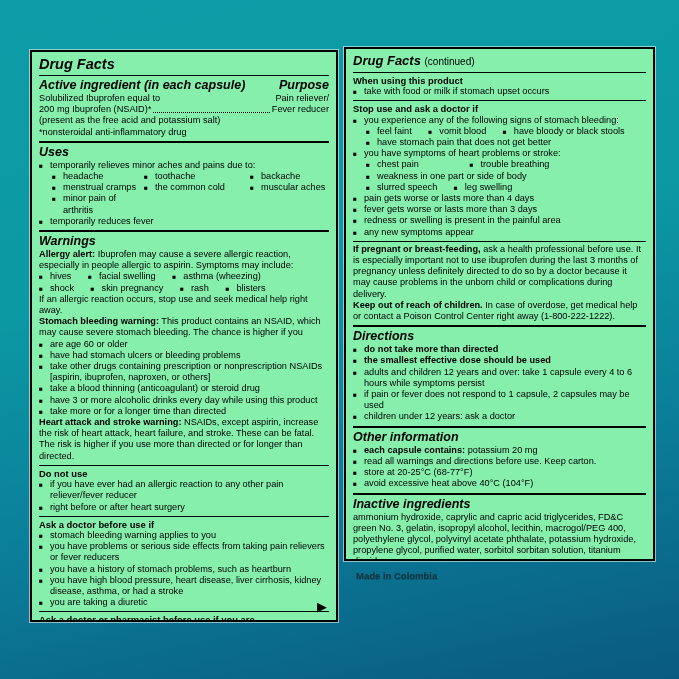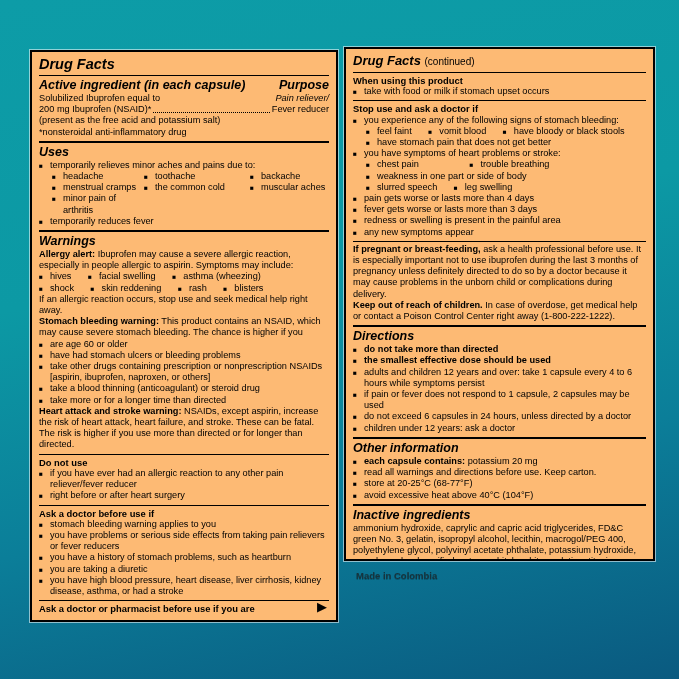--- a/index.html
+++ b/index.html
@@ -4,42 +4,42 @@
 <style>
   * { box-sizing: border-box; }
   html,body { margin:0; padding:0; }
   body {
     width:679px; height:679px; position:relative; overflow:hidden;
     background: linear-gradient(168deg, #0d9ca7 0%, #0c99a4 38%, #0b7e99 68%, #0a5a80 100%);
     font-family:"Liberation Sans", sans-serif; color:#000;
     -webkit-font-smoothing:antialiased;
   }
   .panel {
-    position:absolute; background:#fdba74; border:2.5px solid #000;
+    position:absolute; background:#86efac; border:2.5px solid #000;
     box-shadow:0 0 0 1px rgba(255,255,255,.55);
     padding:2px 7px 4px; font-size:9.2px; line-height:11.2px; overflow:hidden;
   }
   .panel-left  { left:30px;  top:50px; width:308px; height:572px; }
   .panel-right { left:344px; top:47px; width:311px; height:514px; }
 
   .pf-title { font-style:italic; font-weight:bold; font-size:14.5px; line-height:18px;
               border-bottom:1.5px solid #000; padding:1px 0 2px; }
   .panel-right .pf-title { font-size:13px; line-height:17px; }
   .cont { font-style:normal; font-weight:normal; font-size:10px; }
 
   .sec { padding:2px 0 3px; }
   .bt-thick { border-top:2.5px solid #000; }
   .bt-thin  { border-top:1.5px solid #000; }
 
   .h2 { font-style:italic; font-weight:bold; font-size:12.5px; line-height:15px; }
   .subhead { font-weight:bold; font-size:9.4px; }
   .bold { font-weight:bold; }
 
   .split { display:flex; justify-content:space-between; align-items:baseline; }
-  .rt { text-align:center;font-style:italic; }
+  .rt { text-align:center; }
 
   .leader-row { display:flex; align-items:flex-end; }
   .leader { flex:1; border-bottom:1.2px dotted #000; margin:0 2px 2px; min-width:8px; }
 
   .b { position:relative; padding-left:11px; }
   .b::before { content:"\25A0"; position:absolute; left:0; top:0; font-size:6.5px; }
   .ib { position:relative; padding-left:11px; display:inline-block; margin-right:14px; }
   .ib::before { content:"\25A0"; position:absolute; left:0; top:0; font-size:6.5px; }
   .ib.gap-lg { margin-right:48px; }
   .ind1 { margin-left:13px; }
@@ -93,47 +93,48 @@
   <div class="sec bt-thick">
     <div class="h2">Warnings</div>
     <div><span class="bold">Allergy alert:</span> <span>Ibuprofen may cause a severe allergic reaction, especially in people allergic to aspirin. Symptoms may include:</span></div>
     <div>
       <span class="ib">hives</span>
       <span class="ib">facial swelling</span>
       <span class="ib">asthma (wheezing)</span>
     </div>
     <div>
       <span class="ib">shock</span>
-      <span class="ib">skin reddening</span>
+      <span class="ib">skin pregnancy</span>
       <span class="ib">rash</span>
       <span class="ib">blisters</span>
     </div>
     <div>If an allergic reaction occurs, stop use and seek medical help right away.</div>
     <div><span class="bold">Stomach bleeding warning:</span> <span>This product contains an NSAID, which may cause severe stomach bleeding. The chance is higher if you</span></div>
     <div class="b">are age 60 or older</div>
     <div class="b">have had stomach ulcers or bleeding problems</div>
     <div class="b">take other drugs containing prescription or nonprescription NSAIDs [aspirin, ibuprofen, naproxen, or others]</div>
     <div class="b">take a blood thinning (anticoagulant) or steroid drug</div>
+    <div class="b">have 3 or more alcoholic drinks every day while using this product</div>
     <div class="b">take more or for a longer time than directed</div>
     <div><span class="bold">Heart attack and stroke warning:</span> <span>NSAIDs, except aspirin, increase the risk of heart attack, heart failure, and stroke. These can be fatal. The risk is higher if you use more than directed or for longer than directed.</span></div>
   </div>
 
   <div class="sec bt-thin">
     <div class="subhead">Do not use</div>
     <div class="b">if you have ever had an allergic reaction to any other pain reliever/fever reducer</div>
     <div class="b">right before or after heart surgery</div>
   </div>
 
   <div class="sec bt-thin">
     <div class="subhead">Ask a doctor before use if</div>
     <div class="b">stomach bleeding warning applies to you</div>
     <div class="b">you have problems or serious side effects from taking pain relievers or fever reducers</div>
     <div class="b">you have a history of stomach problems, such as heartburn</div>
+    <div class="b">you have high blood pressure, heart disease, liver cirrhosis, kidney disease, asthma, or had a stroke</div>
     <div class="b">you are taking a diuretic</div>
-    <div class="b">you have high blood pressure, heart disease, liver cirrhosis, kidney disease, asthma, or had a stroke</div>
   </div>
 
   <div class="sec bt-thin">
     <div class="subhead">Ask a doctor or pharmacist before use if you are</div>
 
   </div>
 
   <span class="arrow">▶</span>
 </div>
 
@@ -181,21 +182,20 @@
     <div><span class="bold">If pregnant or breast-feeding,</span> <span>ask a health professional before use. It is especially important not to use ibuprofen during the last 3 months of pregnancy unless definitely directed to do so by a doctor because it may cause problems in the unborn child or complications during delivery.</span></div>
     <div><span class="bold">Keep out of reach of children.</span> <span>In case of overdose, get medical help or contact a Poison Control Center right away (1-800-222-1222).</span></div>
   </div>
 
   <div class="sec bt-thick">
     <div class="h2">Directions</div>
     <div class="b bold">do not take more than directed</div>
     <div class="b bold">the smallest effective dose should be used</div>
     <div class="b">adults and children 12 years and over: take 1 capsule every 4 to 6 hours while symptoms persist</div>
     <div class="b">if pain or fever does not respond to 1 capsule, 2 capsules may be used</div>
-    <div class="b">do not exceed 6 capsules in 24 hours, unless directed by a doctor</div>
     <div class="b">children under 12 years: ask a doctor</div>
   </div>
 
   <div class="sec bt-thick">
     <div class="h2">Other information</div>
     <div class="b"><span class="bold">each capsule contains:</span> <span>potassium 20 mg</span></div>
     <div class="b">read all warnings and directions before use. Keep carton.</div>
     <div class="b">store at 20-25°C (68-77°F)</div>
     <div class="b">avoid excessive heat above 40°C (104°F)</div>
   </div>

